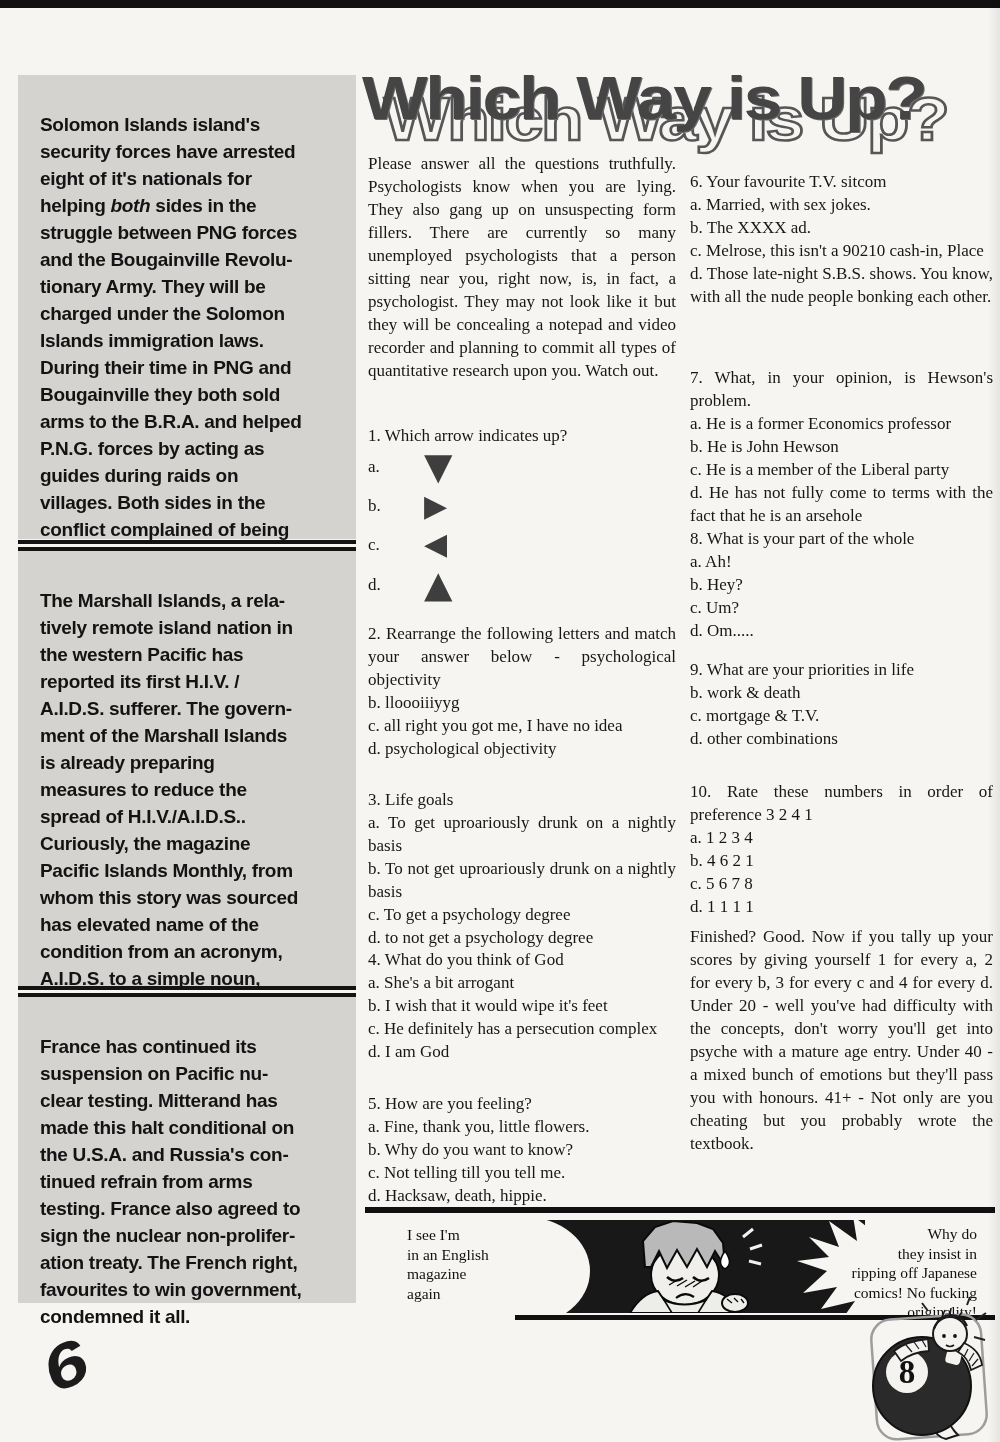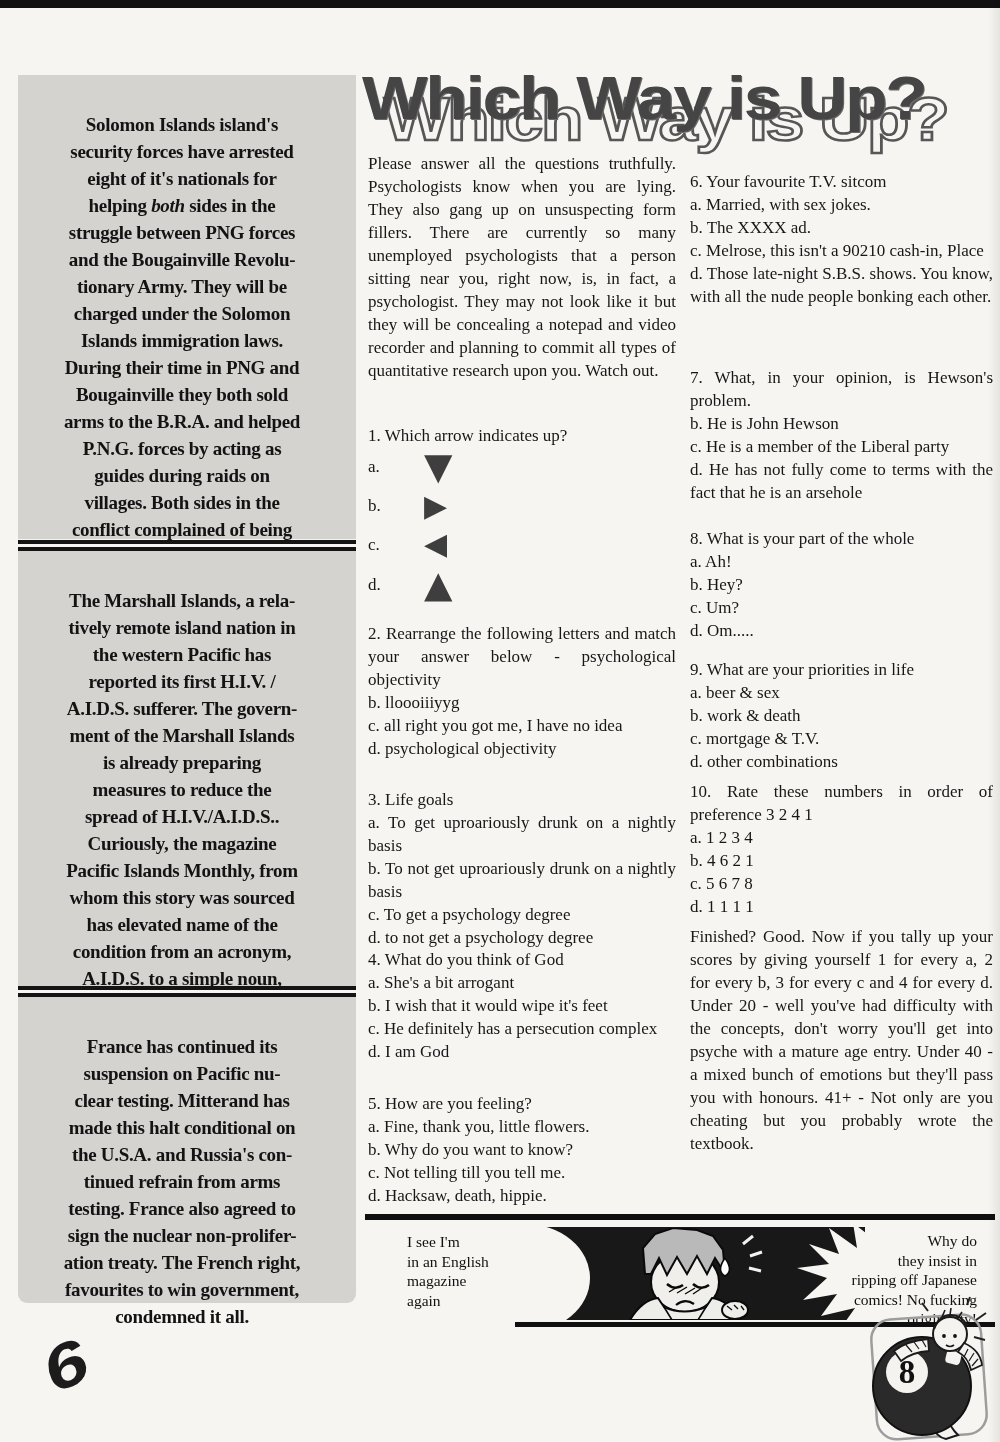--- a/index.html
+++ b/index.html
@@ -4,24 +4,24 @@
 <style>
   html,body{margin:0;padding:0;background:#dcdcdc;}
   .page{position:relative;width:1000px;height:1442px;background:#f6f5f2;overflow:hidden;
         font-family:"Liberation Serif",serif;color:#1b1b1b;}
   .page::after{content:"";position:absolute;right:0;top:0;bottom:0;width:12px;
         background:linear-gradient(to left, rgba(0,0,0,0.07), rgba(0,0,0,0));pointer-events:none;}
   .topstrip{position:absolute;left:0;top:0;width:100%;height:8px;background:#111;}
 
   
   .news-box{position:absolute;left:18px;width:338px;background:#d5d3d0;
-        padding:9px 10px 6px 0;box-sizing:border-box;
-        font-family:Liberation Serif, serif;font-weight:bold;
+        padding:9px 10px 6px 22px;box-sizing:border-box;
+        font-family:Liberation Sans, sans-serif;font-weight:bold;
         font-size:19px;line-height:27px;letter-spacing:-0.3px;color:#131313;
-        white-space:pre-line;text-align:center;}
+        white-space:pre-line;}
   .it{font-style:italic;}
   .divider{position:absolute;left:18px;width:338px;height:3px;background:#f6f5f2;
         border-top:4px solid #141414;border-bottom:4px solid #141414;}
 
   
   .title-wrap{position:absolute;left:362px;top:62px;width:636px;height:95px;}
   .title-layer{position:absolute;white-space:nowrap;font-family:"Liberation Sans",sans-serif;
         font-weight:900;font-size:62px;letter-spacing:-2px;
         transform:scaleX(1.12);transform-origin:left top;}
   .title-outline{left:22px;top:21px;color:rgba(246,245,242,0.15);-webkit-text-stroke:2.5px #565656;}
@@ -37,21 +37,21 @@
   
   .arrow-row{display:flex;align-items:center;}
   .arrow-label{width:56px;flex:0 0 56px;}
   .arrow-glyph{color:#3e3e3e;line-height:1;font-family:"DejaVu Sans",sans-serif;}
   .g-down{font-size:37px;}
   .g-right{font-size:30px;}
   .g-left{font-size:30px;}
   .g-up{font-size:37px;}
 
   
-  .comic{position:absolute;left:365px;top:1207px;width:630px;height:118px;margin-top:7px;}
+  .comic{position:absolute;left:365px;top:1207px;width:630px;height:118px;}
   .comic-topbar{position:absolute;left:0;top:0;width:630px;height:6px;background:#101010;}
   .comic-panel{position:absolute;left:150px;top:13px;width:350px;height:93px;background:#181818;}
   .bubble-circle{position:absolute;left:95px;top:10px;width:130px;height:108px;
         border-radius:50%;background:#f6f5f2;}
   .boy-svg{position:absolute;left:210px;top:14px;width:240px;height:92px;}
   .burst-svg{position:absolute;left:432px;top:9px;width:198px;height:102px;}
   .comic-bottombar{position:absolute;left:150px;top:108px;width:480px;height:5px;background:#101010;}
   .comic-text{position:absolute;white-space:pre-line;font-family:"Liberation Serif",serif;
         font-size:15.5px;line-height:19.5px;color:#111;}
   .comic-left-text{left:42px;top:18px;}
@@ -101,21 +101,21 @@
 spread of H.I.V./A.I.D.S..
 Curiously, the magazine
 Pacific Islands Monthly, from
 whom this story was sourced
 has elevated name of the
 condition from an acronym,
 A.I.D.S. to a simple noun,
 Aids.</span>
   </div>
   <div class="divider" style="top:986px;"></div>
-  <div class="news-box" style="top:997px;height:306px;border-radius:9px;">
+  <div class="news-box" style="top:997px;height:306px;">
     <span>France has continued its
 suspension on Pacific nu-
 clear testing. Mitterand has
 made this halt conditional on
 the U.S.A. and Russia's con-
 tinued refrain from arms
 testing. France also agreed to
 sign the nuclear non-prolifer-
 ation treaty. The French right,
 favourites to win government,
@@ -183,36 +183,36 @@
   <div class="qblock right" style="top:170px;">
     <div class="q-title">6. Your favourite T.V. sitcom</div>
     <div class="q-option">a. Married, with sex jokes.</div>
     <div class="q-option">b. The XXXX ad.</div>
     <div class="q-option">c. Melrose, this isn't a 90210 cash-in, Place</div>
     <div class="q-option">d. Those late-night S.B.S. shows. You know, with all the nude people bonking each other.</div>
   </div>
 
   <div class="qblock right" style="top:366px;">
     <div class="q-title">7. What, in your opinion, is Hewson's problem.</div>
+    <div class="q-option">a. He is a former Economics professor</div>
     <div class="q-option">b. He is John Hewson</div>
     <div class="q-option">c. He is a member of the Liberal party</div>
     <div class="q-option">d. He has not fully come to terms with the fact that he is an arsehole</div>
   </div>
 
   <div class="qblock right" style="top:527px;">
     <div class="q-title">8. What is your part of the whole</div>
     <div class="q-option">a. Ah!</div>
     <div class="q-option">b. Hey?</div>
     <div class="q-option">c. Um?</div>
     <div class="q-option">d. Om.....</div>
   </div>
 
   <div class="qblock right" style="top:650px;margin-top:8px;">
     <div class="q-title">9. What are your priorities in life</div>
-    <div class="q-option">a. beer &amp; sex</div>
     <div class="q-option">b. work &amp; death</div>
     <div class="q-option">c. mortgage &amp; T.V.</div>
     <div class="q-option">d. other combinations</div>
   </div>
 
   <div class="qblock right" style="top:780px;">
     <div class="q-title">10. Rate these numbers in order of preference 3 2 4 1</div>
     <div class="q-option">a. 1 2 3 4</div>
     <div class="q-option">b. 4 6 2 1</div>
     <div class="q-option">c. 5 6 7 8</div>

